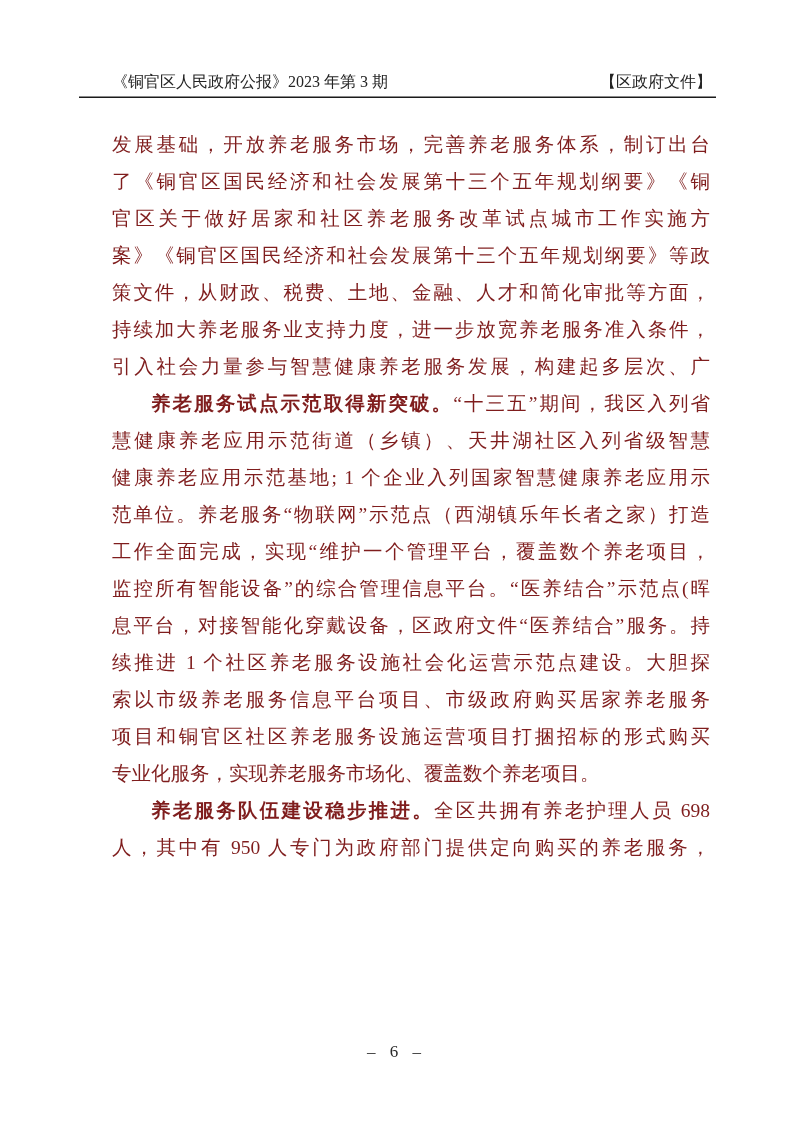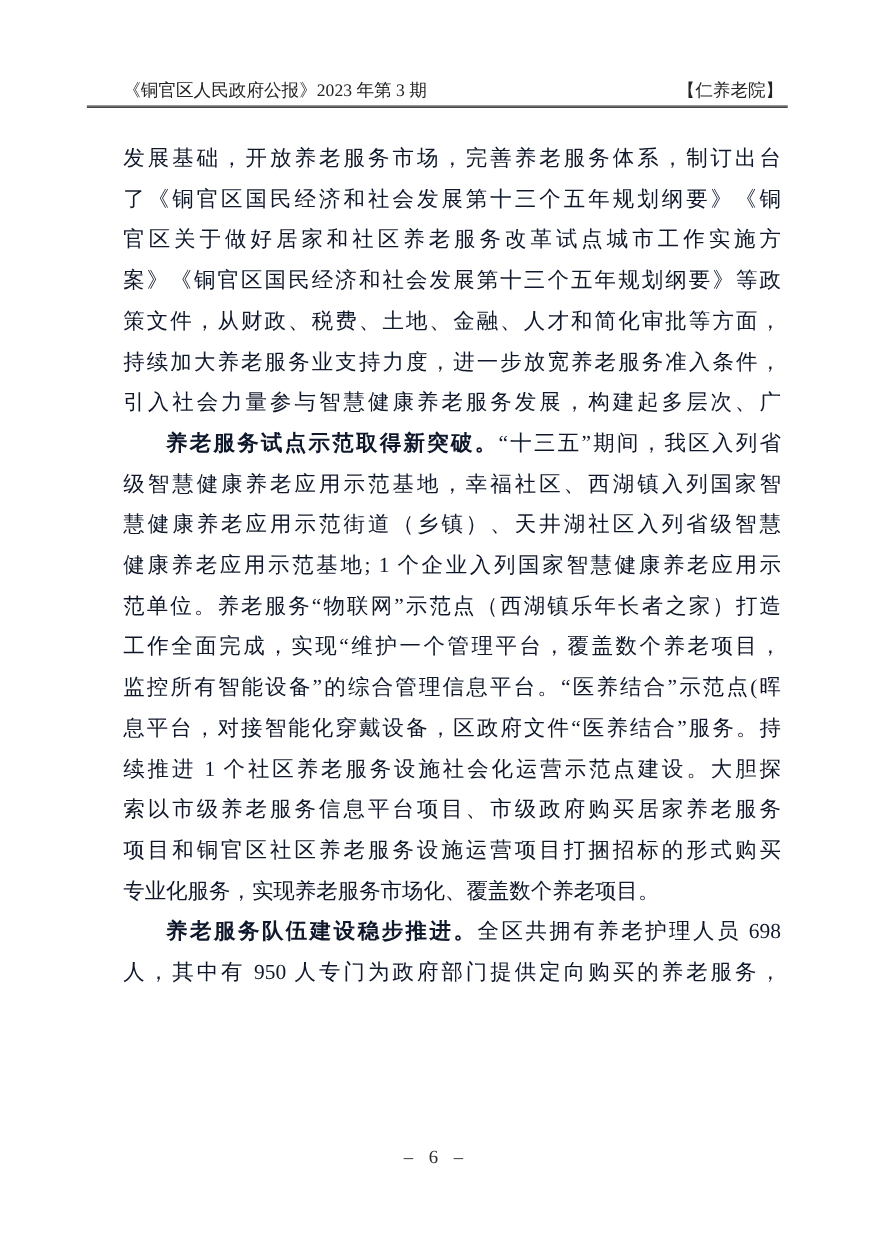--- a/index.html
+++ b/index.html
@@ -40,21 +40,21 @@
     top: 126px;
     width: 598px;
   }
   .line {
     height: 37px;
     line-height: 37px;
     font-size: 19.5px;
     text-align: justify;
     text-align-last: justify;
     text-justify: inter-ideograph;
-    color: #0f172a;
+    color: #7f1d1d;
     overflow: hidden;
   }
   .line.last {
     text-align-last: left;
   }
   .line.indent {
     padding-left: 39px;
   }
   .lead {
     font-weight: 700;
@@ -70,35 +70,34 @@
     color: #2a2a2a;
   }
 </style>
 </head>
 <body>
 
 <div class="page">
 
   <div class="header">
     <span>《铜官区人民政府公报》2023 年第 3 期</span>
-    <span>【仁养老院】</span>
+    <span>【区政府文件】</span>
   </div>
 
   <div class="header-rule"></div>
 
   <div class="doc-body">
       <div class="line">发展基础，开放养老服务市场，完善养老服务体系，制订出台</div>
       <div class="line">了《铜官区国民经济和社会发展第十三个五年规划纲要》《铜</div>
       <div class="line">官区关于做好居家和社区养老服务改革试点城市工作实施方</div>
       <div class="line">案》《铜官区国民经济和社会发展第十三个五年规划纲要》等政</div>
       <div class="line">策文件，从财政、税费、土地、金融、人才和简化审批等方面，</div>
       <div class="line">持续加大养老服务业支持力度，进一步放宽养老服务准入条件，</div>
       <div class="line">引入社会力量参与智慧健康养老服务发展，构建起多层次、广</div>
       <div class="line indent"><span class="lead">养老服务试点示范取得新突破。</span>“十三五”期间，我区入列省</div>
-      <div class="line">级智慧健康养老应用示范基地，幸福社区、西湖镇入列国家智</div>
       <div class="line">慧健康养老应用示范街道（乡镇）、天井湖社区入列省级智慧</div>
       <div class="line">健康养老应用示范基地; 1 个企业入列国家智慧健康养老应用示</div>
       <div class="line">范单位。养老服务“物联网”示范点（西湖镇乐年长者之家）打造</div>
       <div class="line">工作全面完成，实现“维护一个管理平台，覆盖数个养老项目，</div>
       <div class="line">监控所有智能设备”的综合管理信息平台。“医养结合”示范点(晖</div>
       <div class="line">息平台，对接智能化穿戴设备，区政府文件“医养结合”服务。持</div>
       <div class="line">续推进 1 个社区养老服务设施社会化运营示范点建设。大胆探</div>
       <div class="line">索以市级养老服务信息平台项目、市级政府购买居家养老服务</div>
       <div class="line">项目和铜官区社区养老服务设施运营项目打捆招标的形式购买</div>
       <div class="line last">专业化服务，实现养老服务市场化、覆盖数个养老项目。</div>

